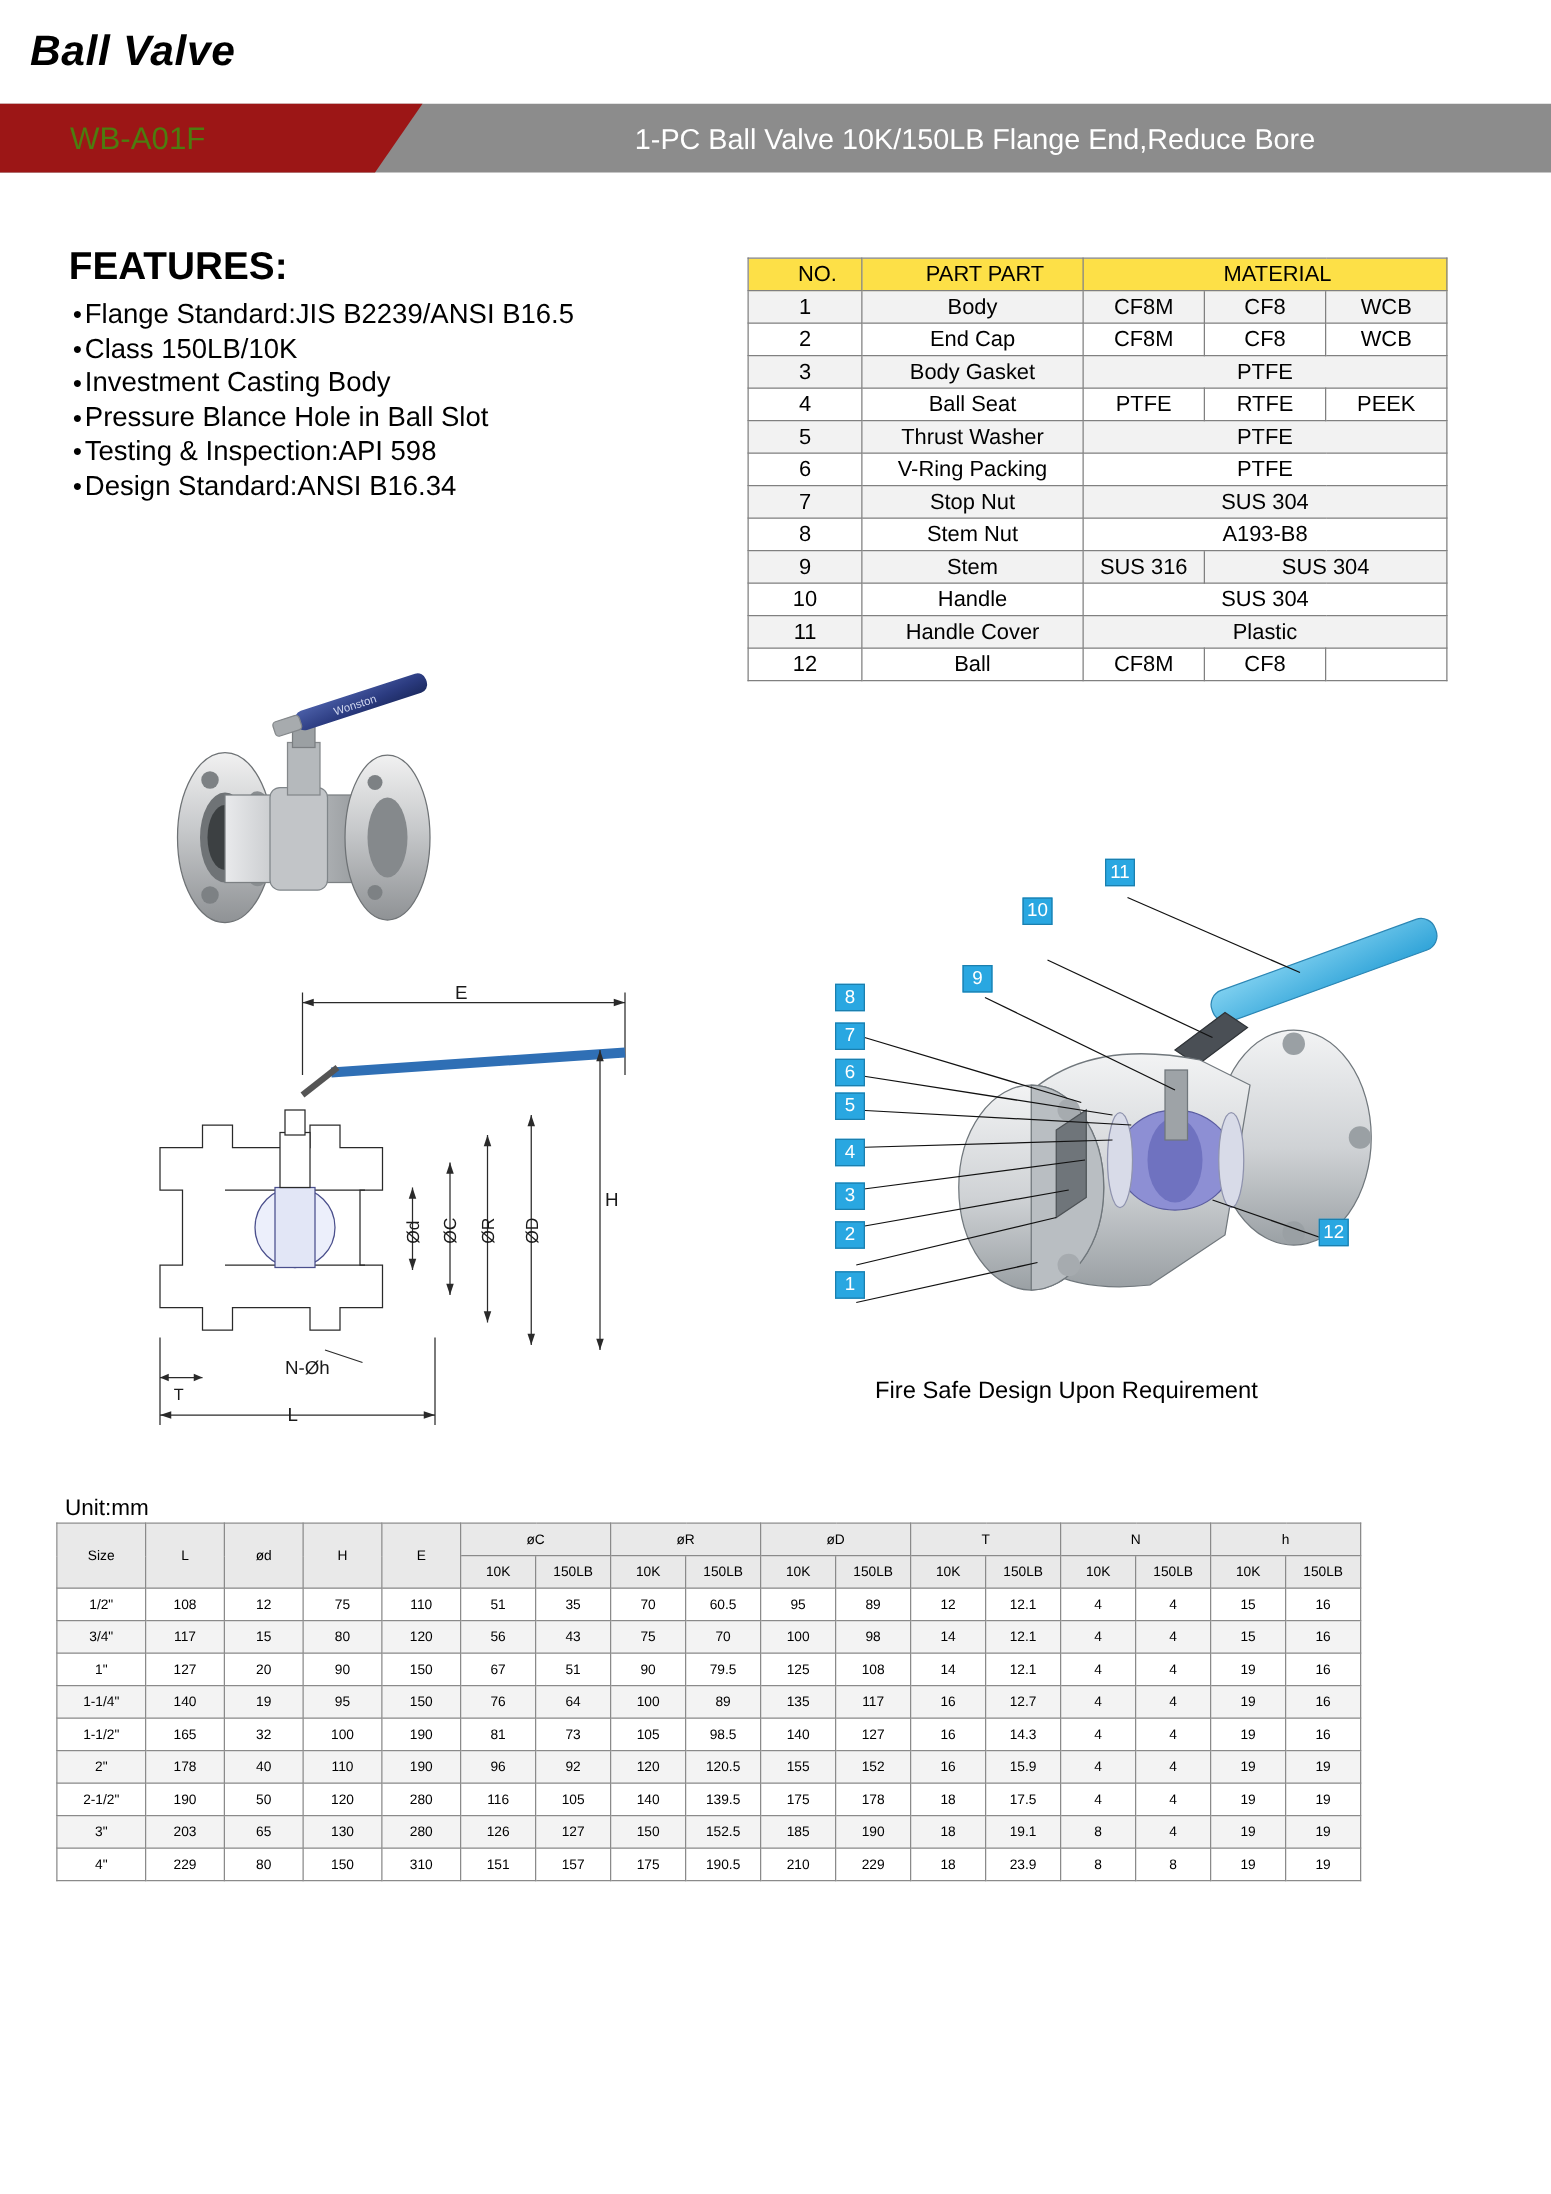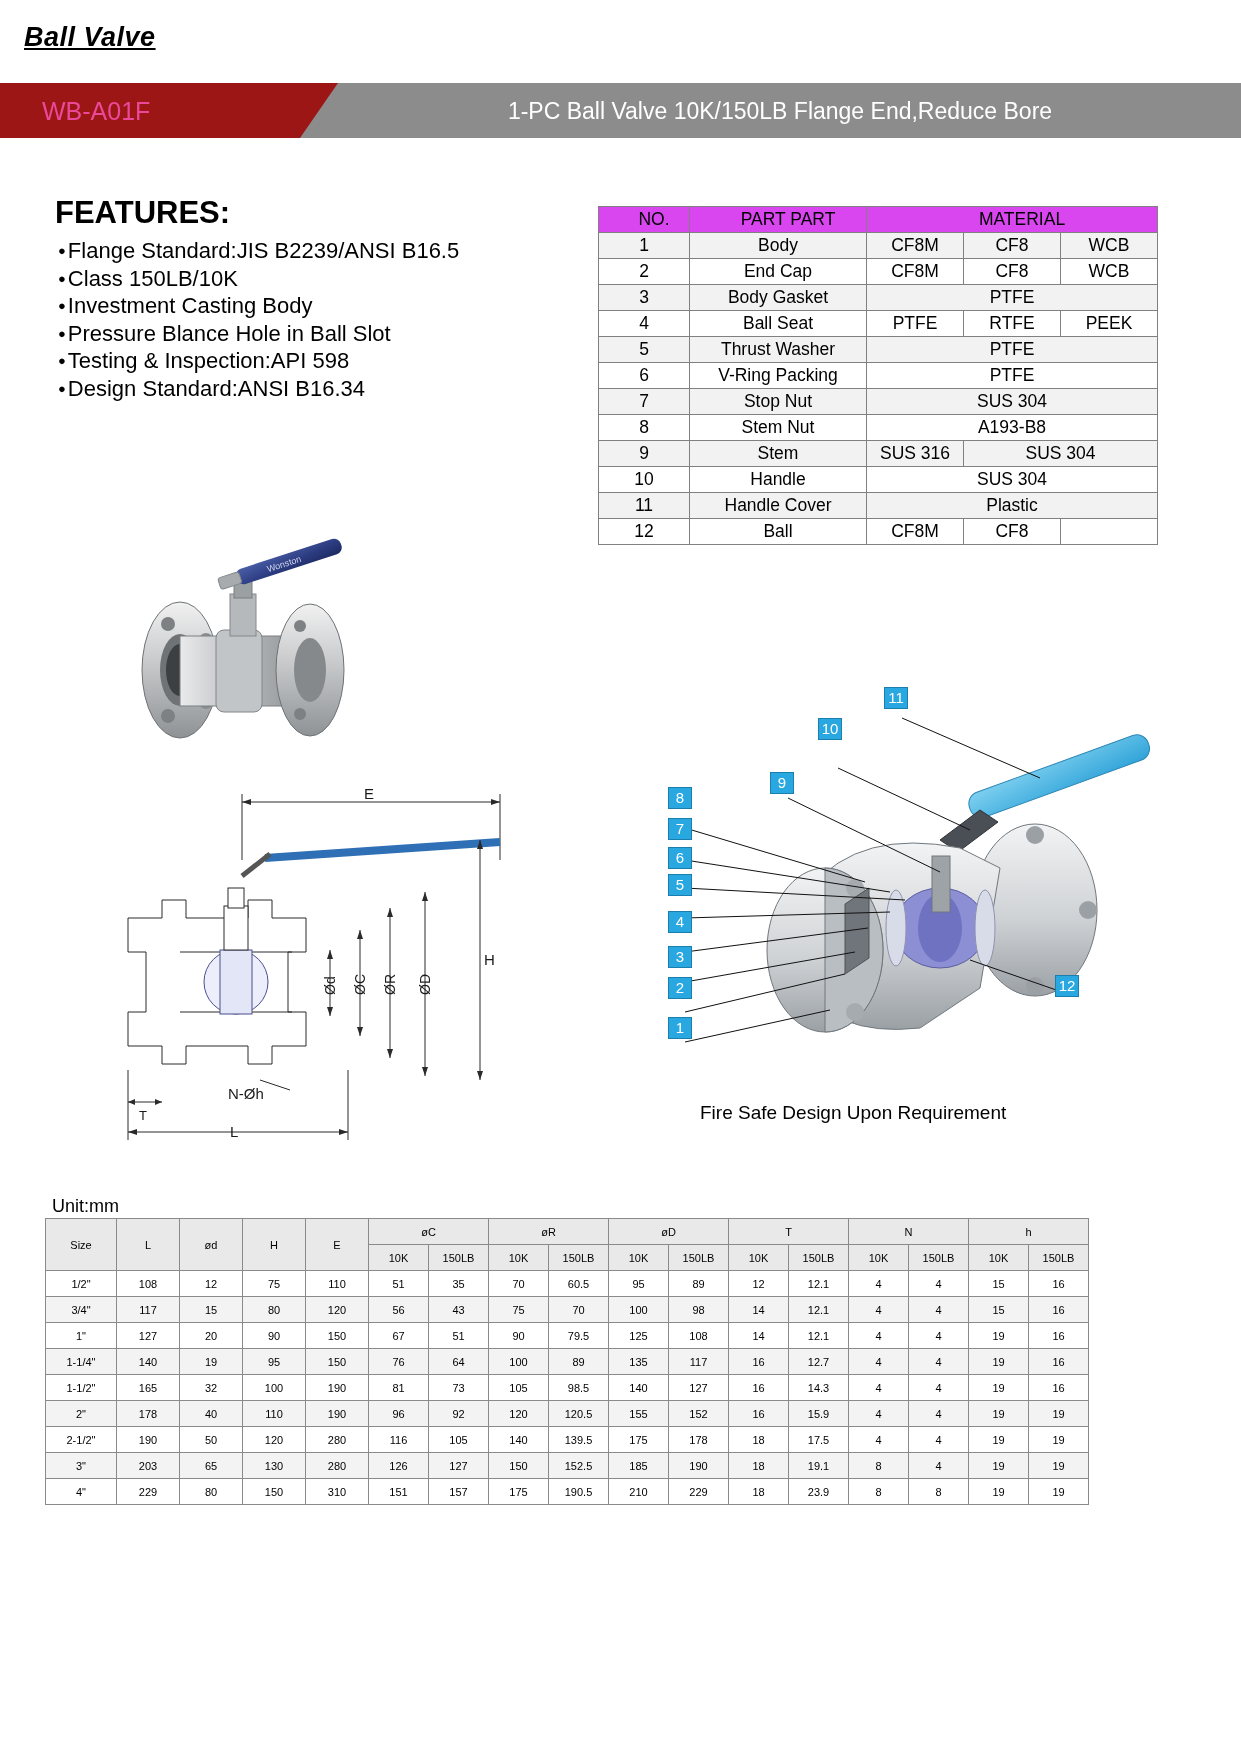--- a/index.html
+++ b/index.html
@@ -14,25 +14,24 @@
     font-family: "Liberation Sans", sans-serif;
     color: #000;
     overflow: hidden;
   }
 
   
   .page-title {
     position: absolute;
     left: 24px;
     top: 22px;
-    font-size: 27px;
+    font-size: 34px;
     font-style: italic;
     font-weight: bold;
     letter-spacing: 0.5px;
-    text-decoration: underline;
   }
   .header-bar {
     position: absolute;
     left: 0;
     top: 83px;
     width: 1241px;
     height: 55px;
     background: #8c8c8c;
   }
   .header-bar-red {
@@ -48,23 +47,23 @@
     position: absolute;
     right: -38px;
     top: 0;
     width: 0;
     height: 0;
     border-left: 38px solid #9c1616;
     border-bottom: 55px solid transparent;
   }
   .model-code {
     position: absolute;
-    left: 42px;
+    left: 56px;
     top: 97px;
-    color: #ec4899;
+    color: #4d7c0f;
     font-size: 25px;
     z-index: 5;
   }
   .header-subtitle {
     position: absolute;
     left: 340px;
     top: 98px;
     width: 880px;
     text-align: center;
     color: #ffffff;
@@ -110,21 +109,21 @@
     height: 25px;
     padding: 0 4px;
   }
   .parts-table tr.head td {
     background: #ececec;
   }
   .parts-table td.no-col { width: 62px; }
   .parts-table td.name-col { width: 148px; }
   .parts-table td.mat-col { width: 88px; margin-left: 12px; }
   .parts-table tr:nth-child(even) td { background: #f2f2f2; }
-  .parts-table tr.head td { background: #d946ef; padding-left: 24px; }
+  .parts-table tr.head td { background: #fde047; padding-left: 24px; }
 
   
   .photo {
     position: absolute;
     left: 120px;
     top: 490px;
     width: 380px;
     height: 290px;
   }
 

